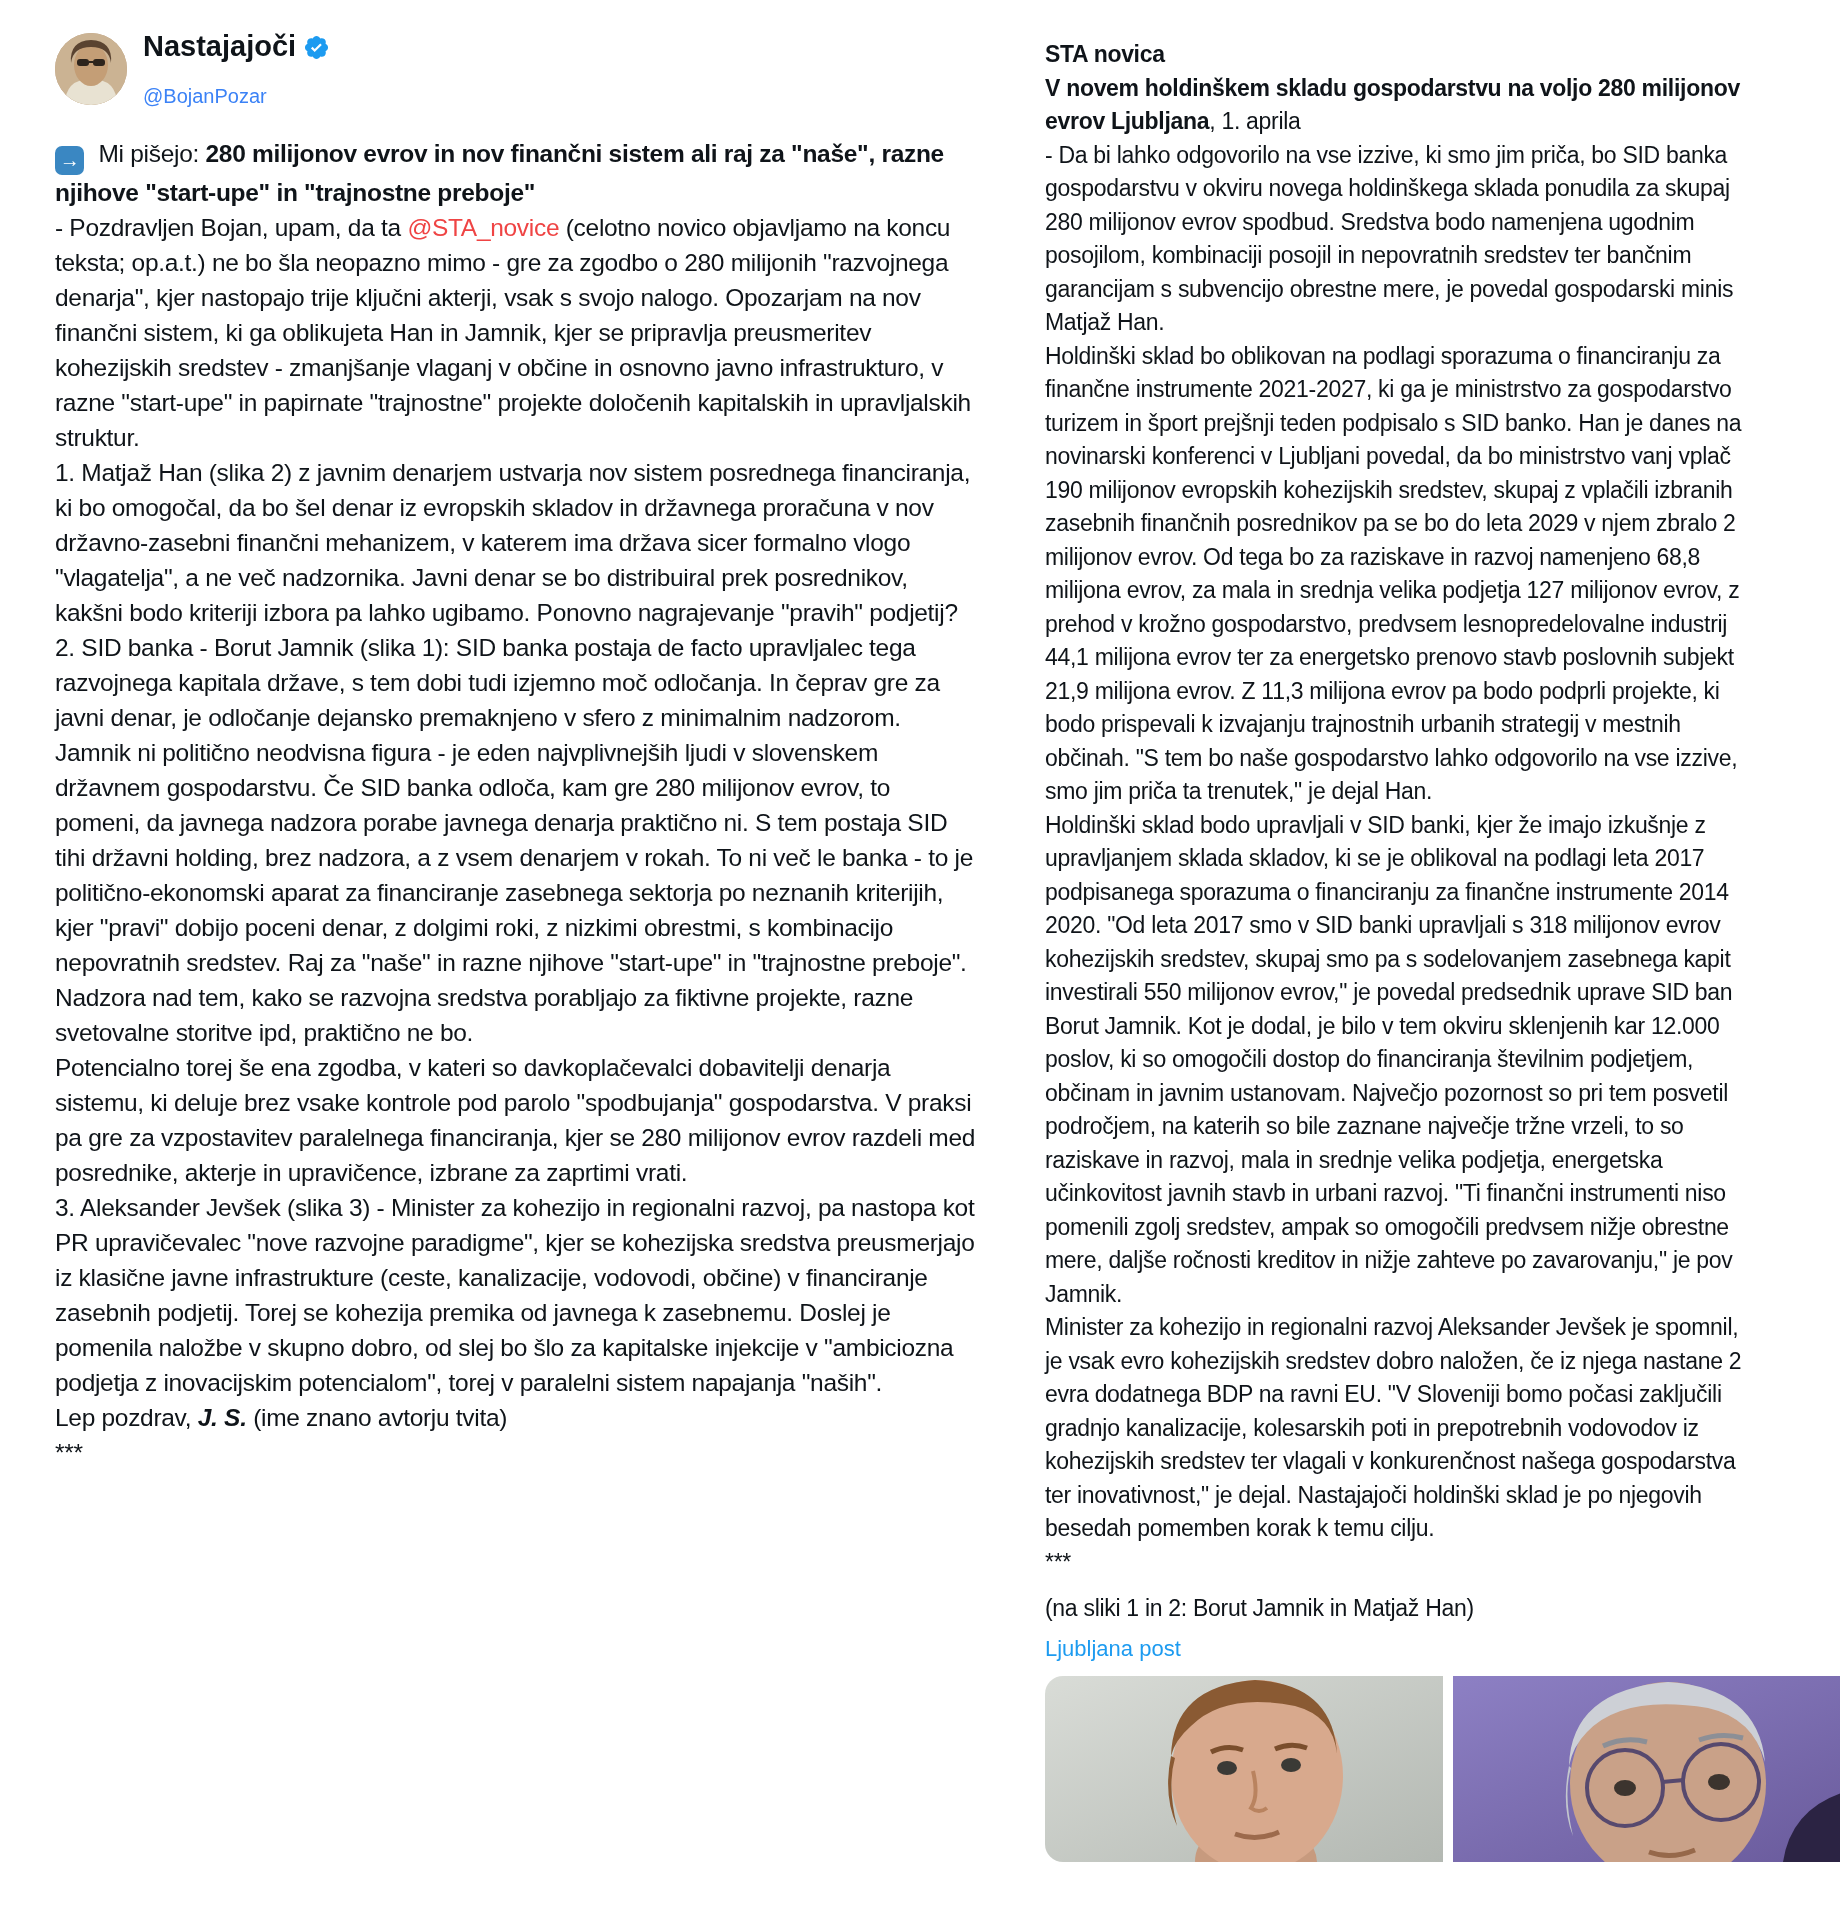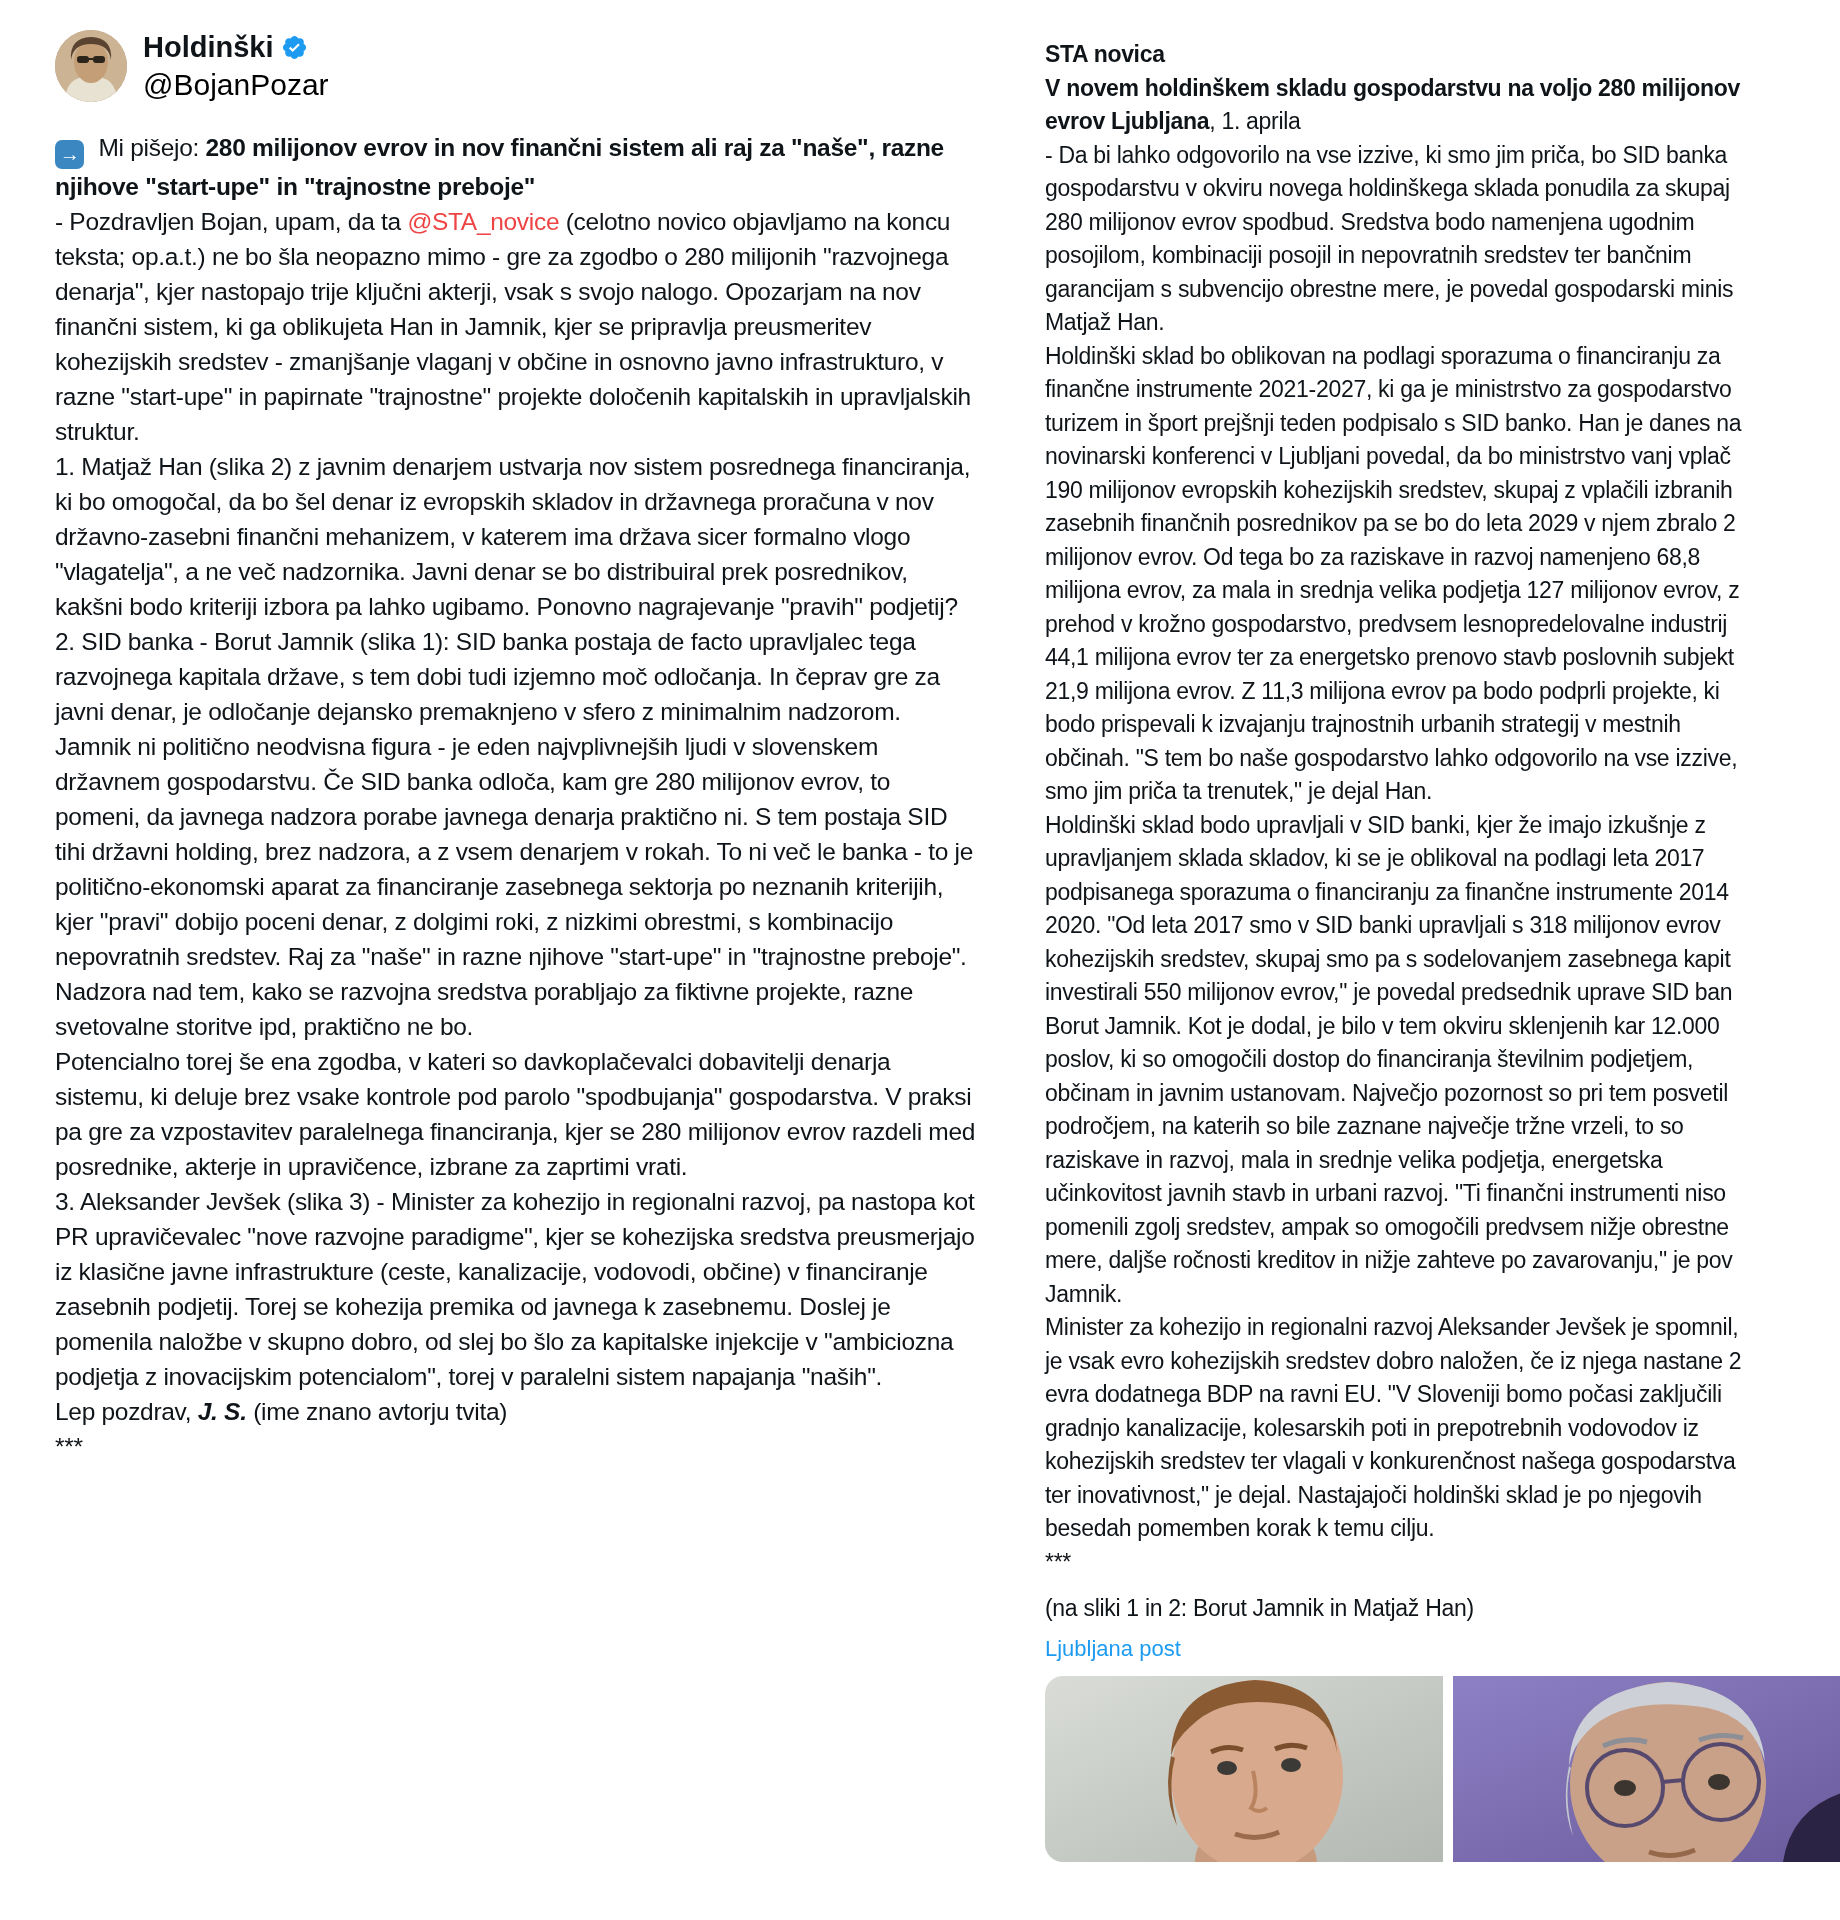--- a/index.html
+++ b/index.html
@@ -7,21 +7,21 @@
     width:1840px;height:1920px;overflow:hidden;background:#ffffff;
     font-family:"Liberation Sans",sans-serif;color:#0f1419;position:relative;
   }
   .left-col{position:absolute;left:55px;top:30px;width:925px;}
   .tw-header{display:flex;align-items:center;}
   .avatar{width:72px;height:72px;border-radius:50%;overflow:hidden;flex:0 0 72px;background:#b99c7d;}
   .avatar svg{display:block;}
   .id-block{margin-left:16px;}
   .display-name{font-weight:bold;font-size:29px;line-height:32px;display:flex;align-items:center;gap:7px;color:#0f1419;}
   .badge{display:inline-flex;margin-top:2px;}
-  .handle{color:#000000;font-size:30px;margin-top:5px;}
+  .handle{color:#3b82f6;font-size:20px;margin-top:23px;}
   .header-actions{margin-left:auto;display:flex;align-items:center;gap:24px;}
   .subscribe-btn{background:#0f1419;color:#fff;font-weight:bold;font-size:24px;
     padding:11px 28px;border-radius:999px;border:none;font-family:inherit;cursor:pointer;}
   .grok-icon{display:inline-flex;}
   .more-icon{color:#536471;font-size:34px;line-height:20px;font-weight:bold;letter-spacing:1px;cursor:pointer;}
   .tweet-text{margin-top:28px;font-size:24.5px;line-height:35px;letter-spacing:-0.3px;
     white-space:pre-wrap;color:#0f1419;}
   .bold{font-weight:bold;}
   .mention{color:#ef4444;text-decoration:none;cursor:pointer;}
   .sign-initials{font-weight:bold;font-style:italic;text-align:center;}
@@ -51,21 +51,21 @@
           <path d="M10,72 Q10,46 36,46 Q62,46 62,72 Z" fill="#e8e2d2"></path>
           <ellipse cx="36" cy="32" rx="17" ry="21" fill="#c49e76"></ellipse>
           <path d="M16,30 Q14,8 36,7 Q58,8 56,30 Q54,14 36,14 Q18,14 16,30 Z" fill="#5a4330"></path>
           <rect x="22" y="26" width="12" height="7" rx="3" fill="#2d241c"></rect>
           <rect x="38" y="26" width="12" height="7" rx="3" fill="#2d241c"></rect>
           <line x1="34" y1="29" x2="38" y2="29" stroke="#2d241c" stroke-width="2"></line>
         </svg>
       </div>
       <div class="id-block">
         <div class="display-name">
-          <span>Holdinški</span>
+          <span>Nastajajoči</span>
           <span class="badge">
             <svg width="27" height="27" viewBox="0 0 24 24">
               <path fill="#1d9bf0" d="M22.25 12c0-1.43-.88-2.67-2.19-3.34.46-1.39.2-2.9-.81-3.91s-2.52-1.27-3.91-.81C14.67 2.63 13.43 1.75 12 1.75s-2.67.88-3.33 2.19c-1.4-.46-2.91-.2-3.92.81s-1.26 2.52-.8 3.91c-1.31.67-2.2 1.91-2.2 3.34s.89 2.67 2.2 3.34c-.46 1.39-.21 2.9.8 3.91s2.52 1.26 3.91.81c.67 1.31 1.91 2.19 3.34 2.19s2.67-.88 3.34-2.19c1.39.45 2.9.2 3.91-.81s1.27-2.52.81-3.91c1.31-.67 2.19-1.91 2.19-3.34z"></path>
               <path fill="#fff" d="M10.4 16.1l-3.3-3.3 1.4-1.4 1.9 1.9 4.9-4.9 1.4 1.4-6.3 6.3z"></path>
             </svg>
           </span>
         </div>
         <div class="handle">@BojanPozar</div>
       </div>
     </header>

